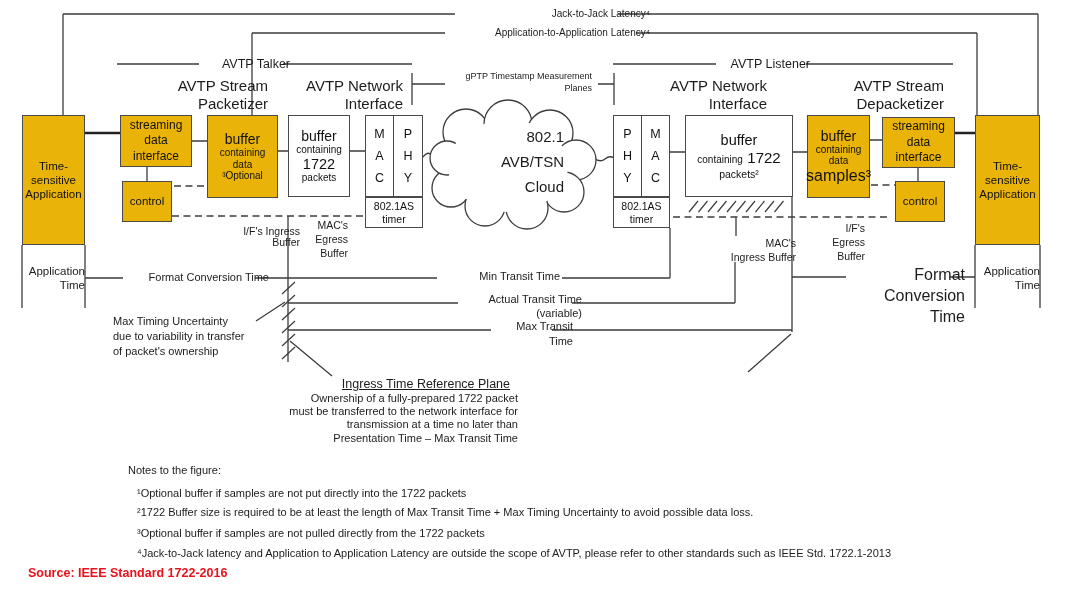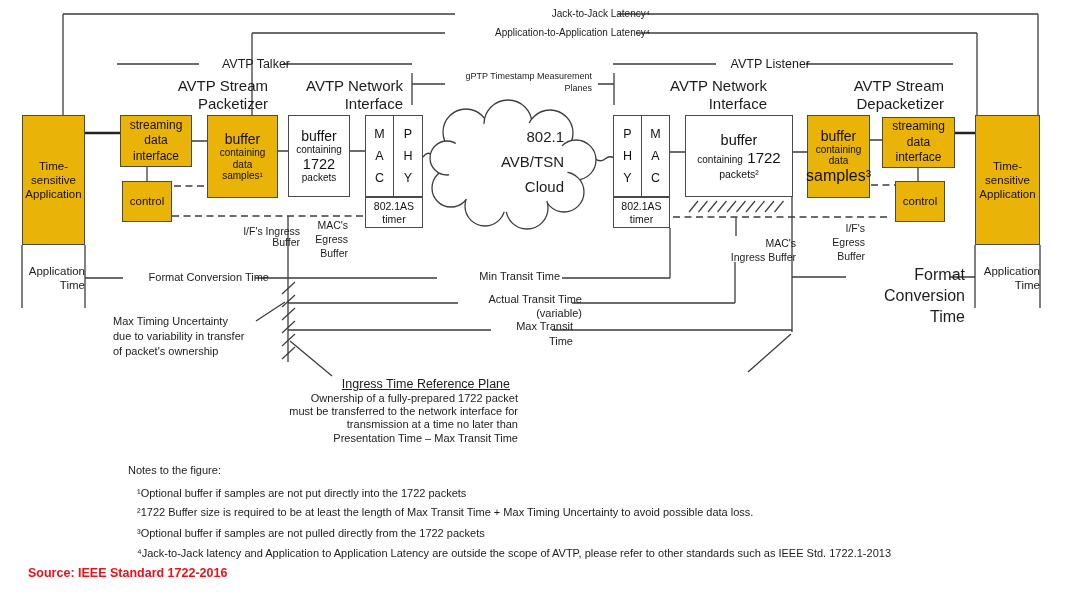--- a/index.html
+++ b/index.html
@@ -100,21 +100,21 @@
 
   <div class="box gray pre" style="left:120px;top:115px;width:72px;height:52px;font-size:12px;line-height:15.5px">streaming
 data
 interface</div>
   <div class="box gray" style="left:122px;top:181px;width:50px;height:41px;font-size:11.5px">control</div>
 
   <div class="box gray" style="left:207px;top:115px;width:71px;height:83px">
     <span style="font-size:14px">buffer</span>
     <span style="font-size:10px">containing</span>
     <span style="font-size:10px">data</span>
-    <span style="font-size:10px">samples¹</span>
+    <span style="font-size:10px">³Optional</span>
   </div>
 
   <div class="box white" style="left:288px;top:115px;width:62px;height:82px">
     <span style="font-size:14px">buffer</span>
     <span style="font-size:10px">containing</span>
     <span style="font-size:14.5px">1722</span>
     <span style="font-size:10px">packets</span>
   </div>
 
   <div class="box white pre" style="left:365px;top:115px;width:29px;height:82px;font-size:12.5px;line-height:22px">M

